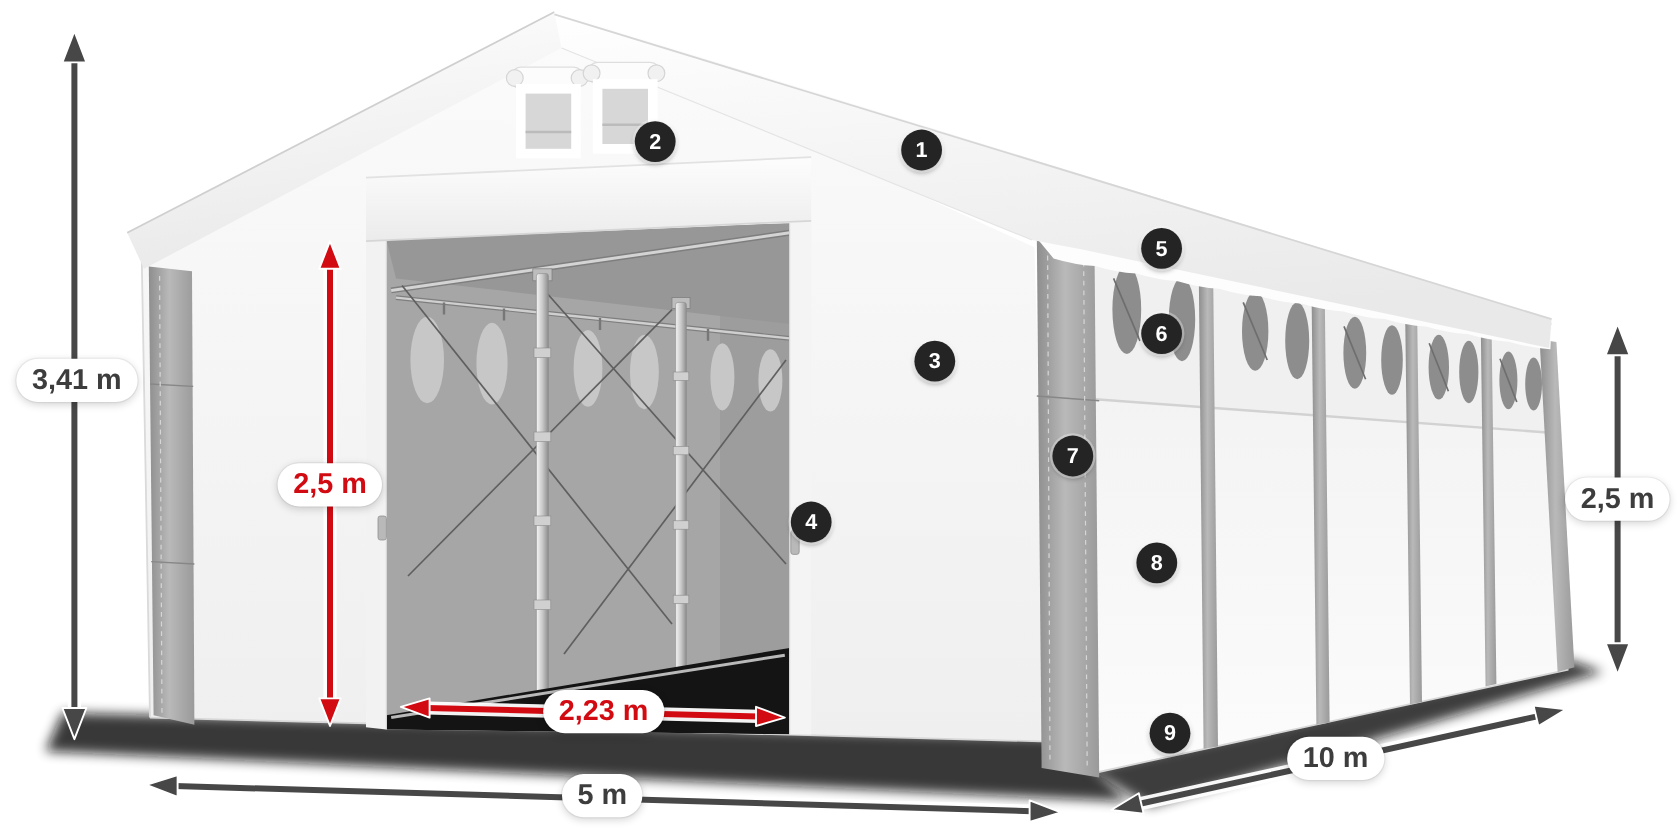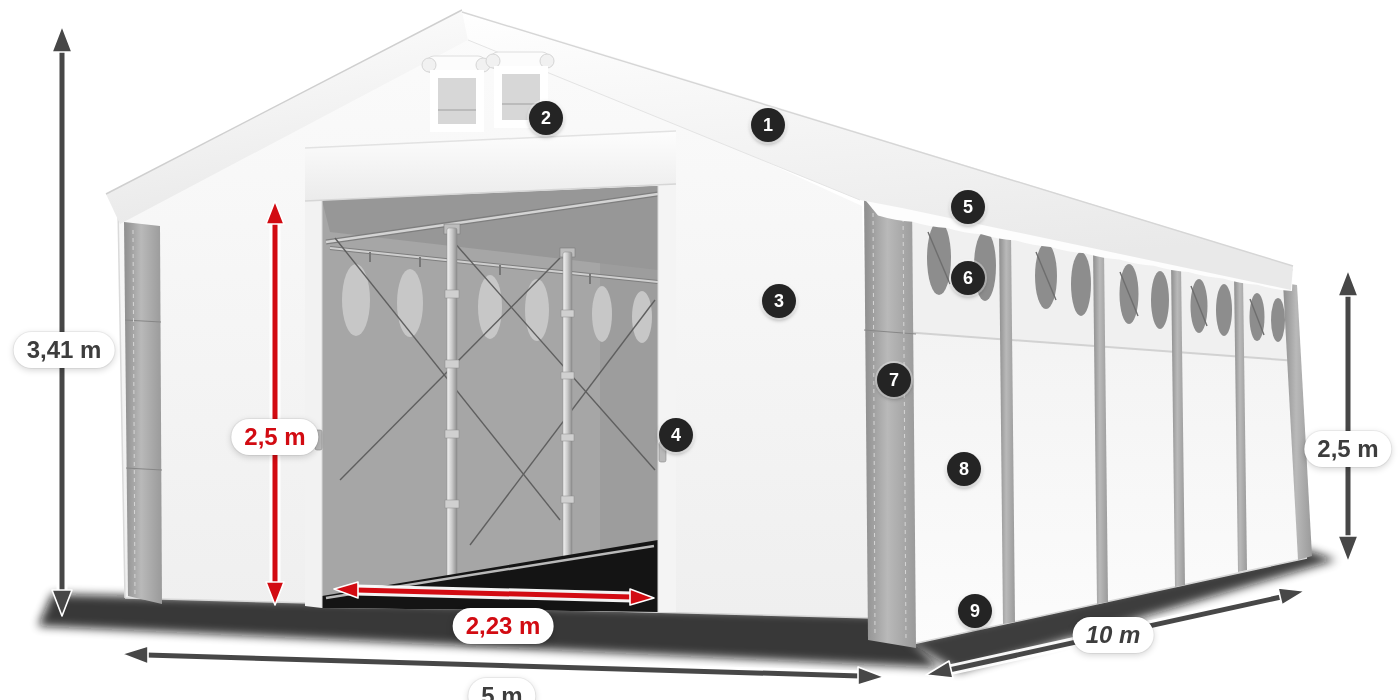--- a/index.html
+++ b/index.html
@@ -27,21 +27,20 @@
     display:flex;align-items:center;justify-content:center;
     box-shadow:0 0 0 2px rgba(255,255,255,.35), 0 2px 4px rgba(0,0,0,.35);
     cursor:pointer;user-select:none;
   }
   
   .dim-pill{
     position:absolute;transform:translate(-50%,-50%);
     background:#ffffff;border-radius:19px;padding:4px 13px;
     font-weight:bold;font-size:24px;color:var(--label-text);white-space:nowrap;
     box-shadow:0 0 0 1px rgba(0,0,0,.05), 0 2px 7px rgba(0,0,0,.18);
-    margin-top:33px;
   }
   .dim-pill.red{color:var(--accent-red);}
 </style>
 </head>
 <body>
 
 <div id="stage">
 
   <svg id="tent-svg" width="1400" height="700" viewBox="0 0 1400 700">
     <defs>
@@ -289,16 +288,16 @@
   <div class="badge" style="left:951px;top:190px;">5</div>
   <div class="badge" style="left:951px;top:261px;">6</div>
   <div class="badge" style="left:877px;top:363px;">7</div>
   <div class="badge" style="left:947px;top:452px;">8</div>
   <div class="badge" style="left:958px;top:594px;">9</div>
 
   <div class="dim-pill" style="left:64px;top:317px;">3,41 m</div>
   <div class="dim-pill red" style="left:275px;top:404px;">2,5 m</div>
   <div class="dim-pill red" style="left:503px;top:593px;">2,23 m</div>
   <div class="dim-pill" style="left:502px;top:663px;">5 m</div>
-  <div class="dim-pill" style="left:1113px;top:602px;font-style:italic;">10 m</div>
+  <div class="dim-pill" style="left:1113px;top:632px;">10 m</div>
   <div class="dim-pill" style="left:1348px;top:416px;">2,5 m</div>
 
 </div>
 
 </body></html>

